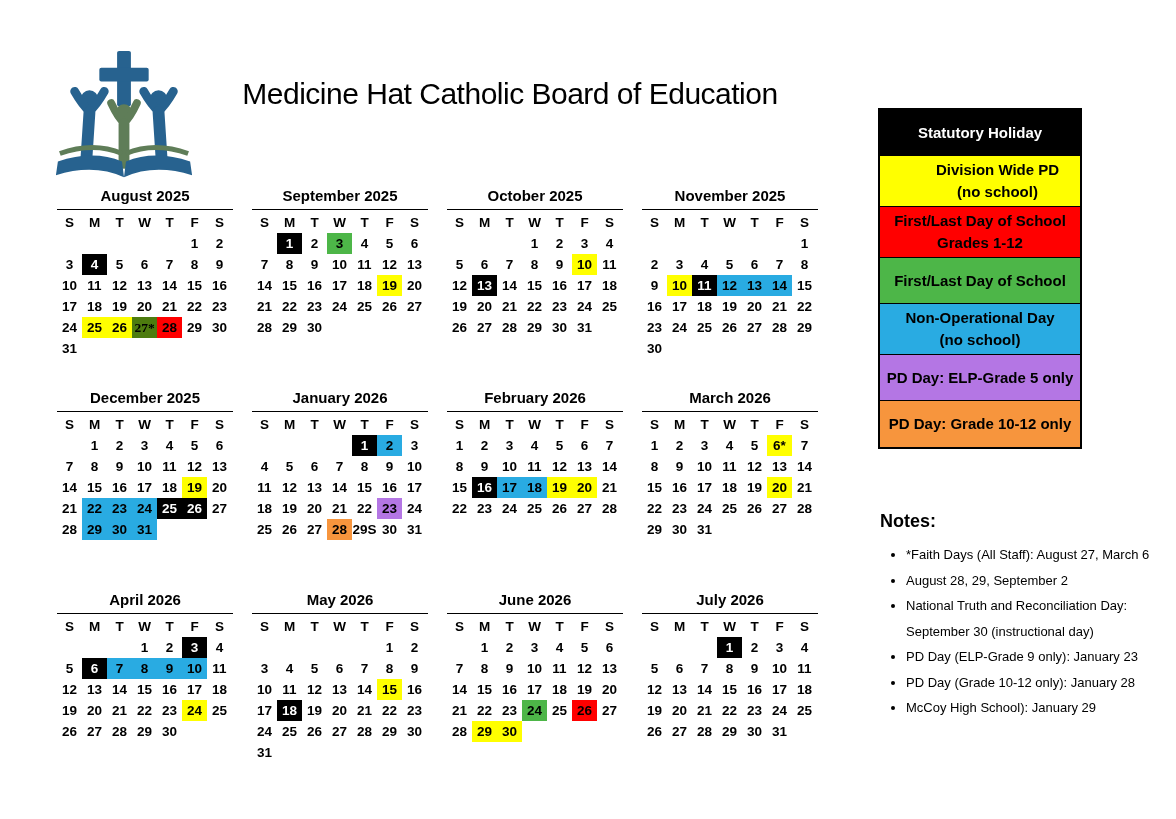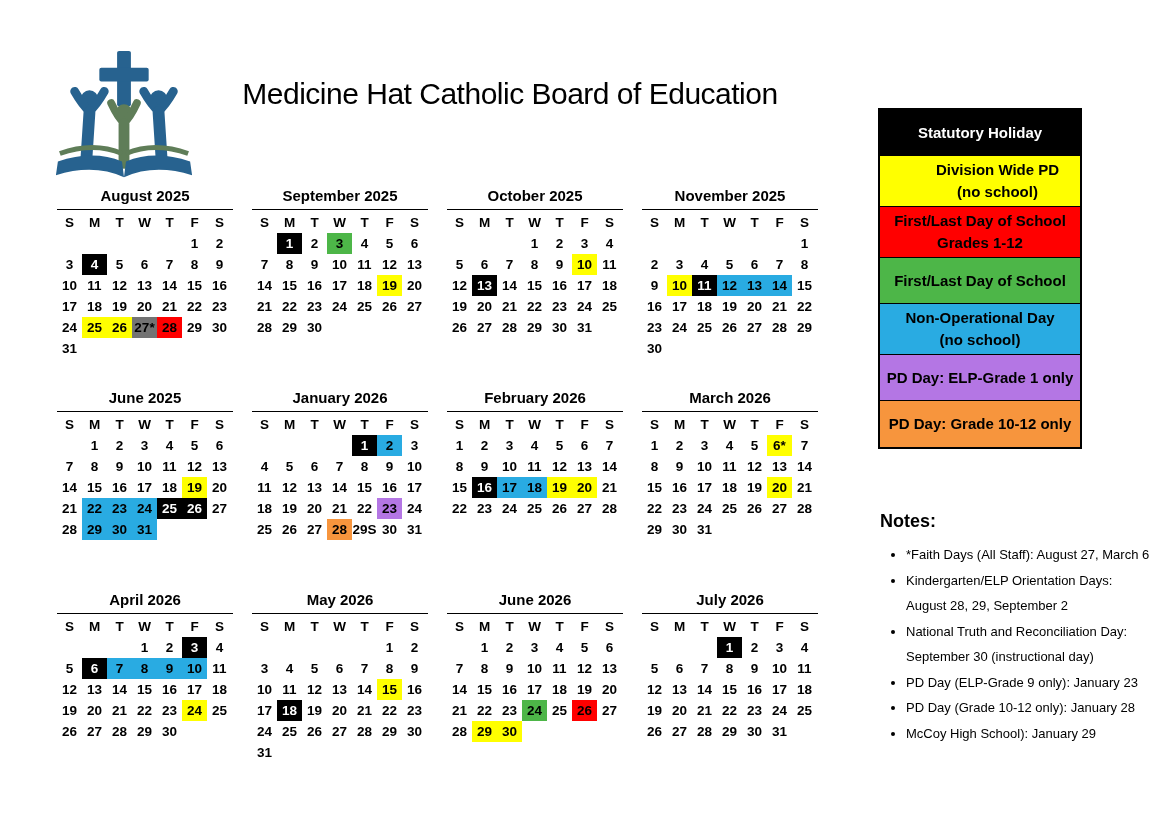--- a/index.html
+++ b/index.html
@@ -116,21 +116,21 @@
         <span class="day">17</span>
         <span class="day">18</span>
         <span class="day">19</span>
         <span class="day">20</span>
         <span class="day">21</span>
         <span class="day">22</span>
         <span class="day">23</span>
         <span class="day">24</span>
         <span class="day" style="background: rgb(255, 255, 0);">25</span>
         <span class="day" style="background: rgb(255, 255, 0);">26</span>
-        <span class="day" style="background: #737373;">27*</span>
+        <span class="day" style="background: #4d7c0f; font-family: Liberation Serif, serif;">27*</span>
         <span class="day" style="background: rgb(255, 0, 0);">28</span>
         <span class="day">29</span>
         <span class="day">30</span>
         <span class="day">31</span>
       </div>
     </div>
     <div class="month">
       <div class="m-title">September 2025</div>
       <div class="m-rule"></div>
       <div class="m-grid">
@@ -264,21 +264,21 @@
         <span class="day">24</span>
         <span class="day">25</span>
         <span class="day">26</span>
         <span class="day">27</span>
         <span class="day">28</span>
         <span class="day">29</span>
         <span class="day">30</span>
       </div>
     </div>
     <div class="month">
-      <div class="m-title">June 2025</div>
+      <div class="m-title">December 2025</div>
       <div class="m-rule"></div>
       <div class="m-grid">
         <span class="dow">S</span>
         <span class="dow">M</span>
         <span class="dow">T</span>
         <span class="dow">W</span>
         <span class="dow">T</span>
         <span class="dow">F</span>
         <span class="dow">S</span>
         <span class="day"></span>
@@ -649,35 +649,34 @@
       <div class="legend-line">Grades 1-12</div>
     </div>
     <div class="legend-row" style="background: rgb(77, 182, 72);">
       <div class="legend-line">First/Last Day of School</div>
     </div>
     <div class="legend-row" style="background: rgb(41, 171, 226);">
       <div class="legend-line">Non-Operational Day</div>
       <div class="legend-line">(no school)</div>
     </div>
     <div class="legend-row" style="background: rgb(180, 118, 228);">
-      <div class="legend-line">PD Day: ELP-Grade 1 only</div>
+      <div class="legend-line">PD Day: ELP-Grade 5 only</div>
     </div>
     <div class="legend-row" style="background: rgb(247, 149, 61);">
       <div class="legend-line">PD Day: Grade 10-12 only</div>
     </div>
   </div>
 
 <div class="abs notes">
   <div class="notes-heading">Notes:</div>
   <ul id="notes-list">
       <li class="note">
         <span class="note-line">*Faith Days (All Staff): August 27, March 6</span>
       </li>
       <li class="note">
-        <span class="note-line">Kindergarten/ELP Orientation Days:</span>
         <span class="note-line">August 28, 29, September 2</span>
       </li>
       <li class="note">
         <span class="note-line">National Truth and Reconciliation Day:</span>
         <span class="note-line">September 30 (instructional day)</span>
       </li>
       <li class="note">
         <span class="note-line">PD Day (ELP-Grade 9 only): January 23</span>
       </li>
       <li class="note">

